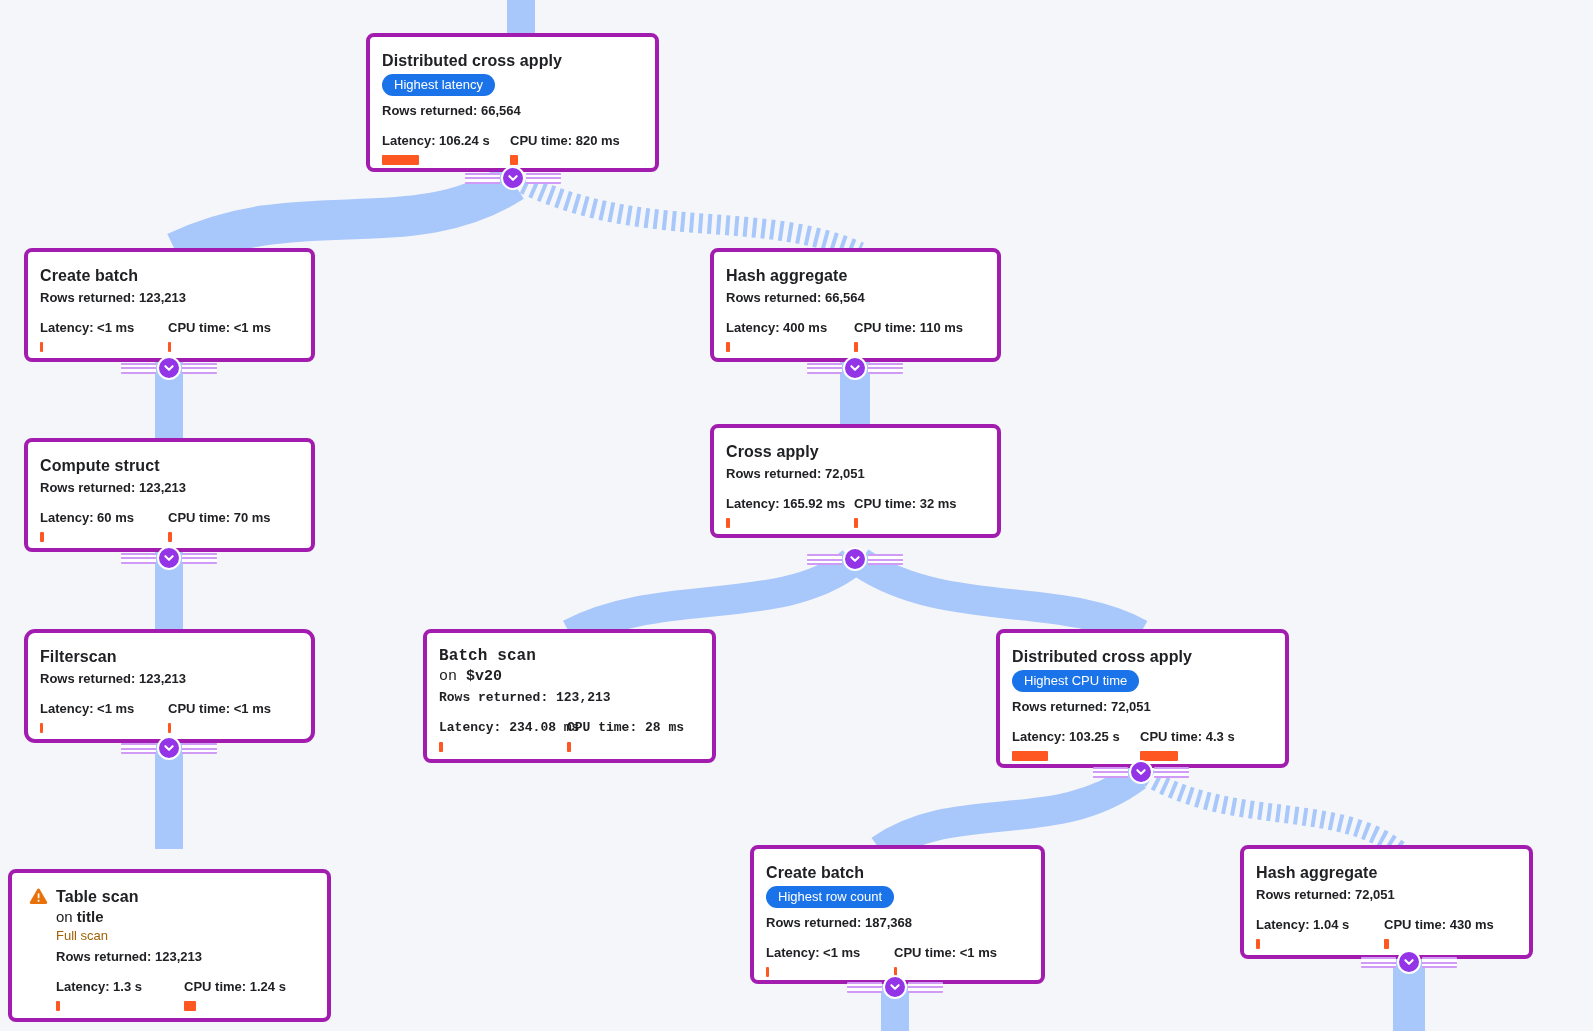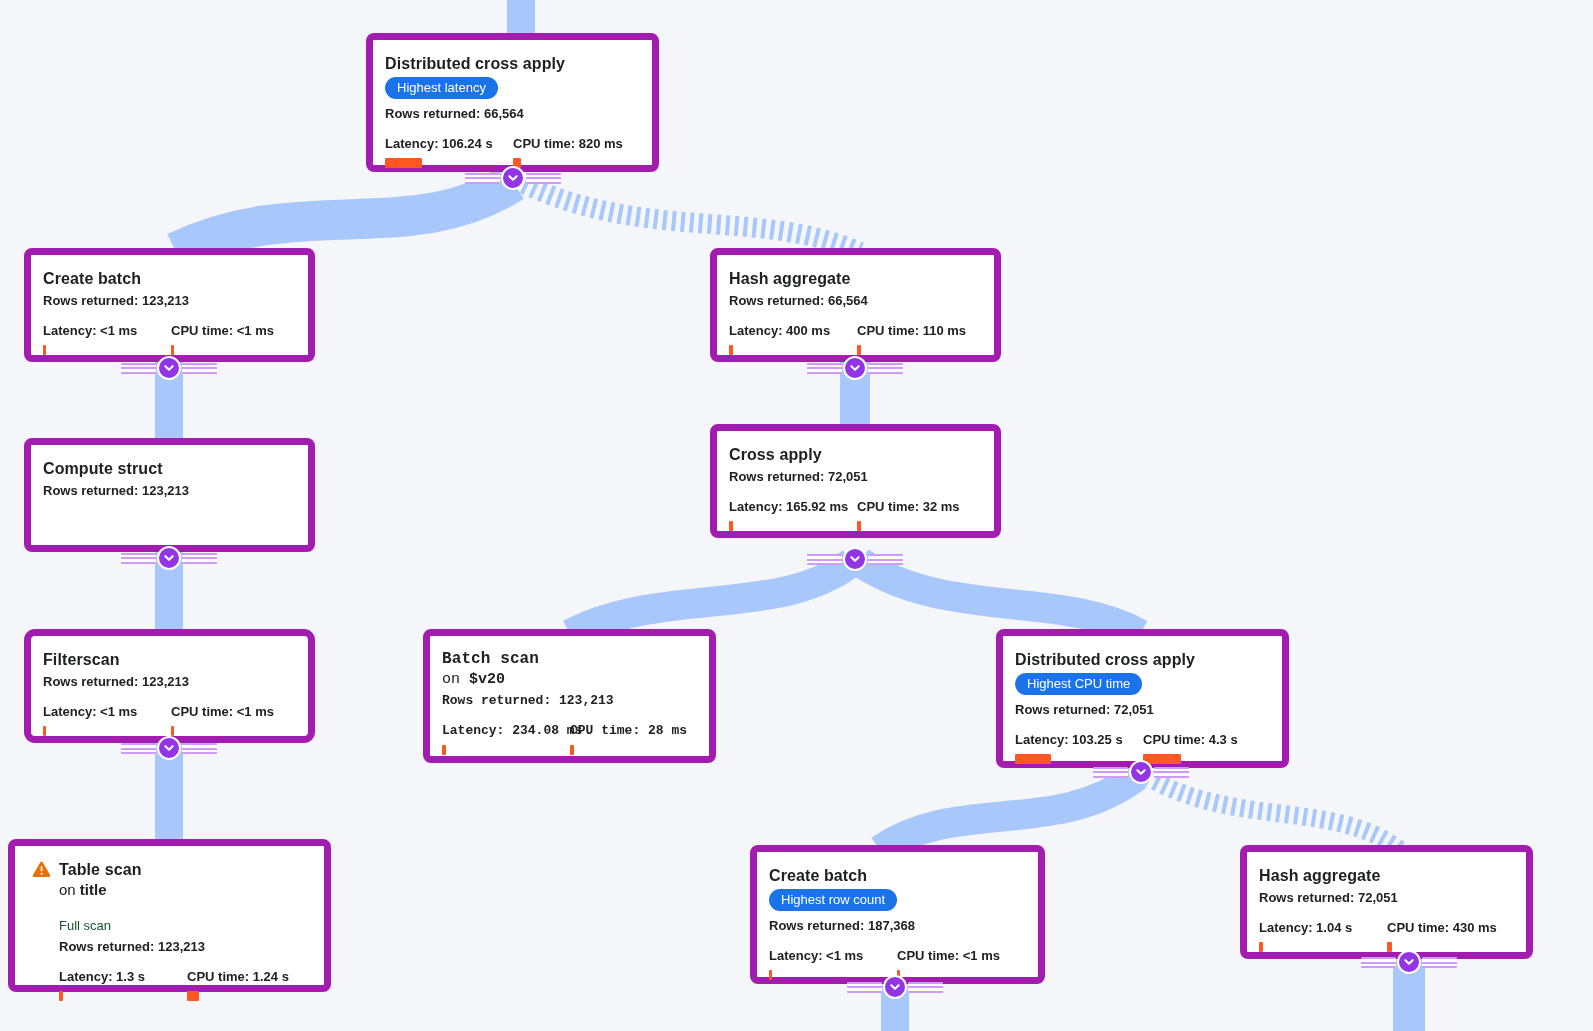--- a/index.html
+++ b/index.html
@@ -1,29 +1,29 @@
 <!DOCTYPE html>
 <html><head>
 <meta charset="utf-8">
 <style>
   html,body{margin:0;padding:0;}
   body{background:#f5f6fa;font-family:"Liberation Sans",sans-serif;color:#202124;}
   #canvas{position:relative;width:1593px;height:1031px;overflow:hidden;background:#f5f6fa;}
   svg.edges{position:absolute;left:0;top:0;pointer-events:none;}
 
-  .node{position:absolute;background:#ffffff;border:7px solid #a21caf;border-radius:8px;
+  .node{position:absolute;background:#ffffff;border:4px solid #a21caf;border-radius:8px;
         box-sizing:border-box;padding:13px 14px 0 12px;z-index:2;}
   .node.indent{padding-left:44px;}
   .warn-icon{position:absolute;left:17px;top:15px;width:19px;height:17px;}
   .title{font-size:16px;font-weight:700;line-height:21px;letter-spacing:.1px;white-space:nowrap;}
   .badge{display:inline-block;background:#1a73e8;color:#fff;font-size:13px;line-height:16px;
          padding:3px 12px;border-radius:12px;margin:3px 0 3px;white-space:nowrap;}
   .online{font-size:15px;line-height:18px;margin-top:1px;}
   .online .onval{font-weight:700;}
-  .subtitle{font-size:13px;line-height:18px;color:#14532d;margin-top:18px;}
+  .subtitle{font-size:13px;line-height:18px;color:#a16207;margin-top:1px;}
   .rows{font-size:13px;font-weight:700;line-height:18px;margin-top:3px;white-space:nowrap;}
   .metrics{display:flex;margin-top:13px;}
   .metric{width:128px;}
   .metric:last-child{width:auto;}
   .mlabel{font-size:13px;font-weight:700;line-height:16px;white-space:nowrap;}
   .mbar{height:10px;background:#ff5722;margin-top:6px;border-radius:1px;}
 
   .connector{position:absolute;width:96px;height:22px;transform:translate(-50%,-50%);
              display:flex;align-items:center;z-index:3;cursor:pointer;}
   .cbar{flex:1;height:11px;border-radius:1px;background:linear-gradient(to bottom,
@@ -99,20 +99,30 @@
         <div class="mlabel">CPU time: 110 ms</div>
         <div class="mbar" style="width: 4px;"></div>
       </div>
     </div>
   </div>
     <div class="node" style="left: 24px; top: 438px; width: 291px; height: 114px;">
 
     <div class="title">Compute struct</div>
 
     <div class="rows">Rows returned: 123,213</div>
+    <div class="metrics">
+      <div class="metric">
+        <div class="mlabel">Latency: 60 ms</div>
+        <div class="mbar" style="width: 4px;"></div>
+      </div>
+      <div class="metric">
+        <div class="mlabel">CPU time: 70 ms</div>
+        <div class="mbar" style="width: 4px;"></div>
+      </div>
+    </div>
   </div>
     <div class="node" style="left: 710px; top: 424px; width: 291px; height: 114px;">
 
     <div class="title">Cross apply</div>
 
     <div class="rows">Rows returned: 72,051</div>
     <div class="metrics">
       <div class="metric">
         <div class="mlabel">Latency: 165.92 ms</div>
         <div class="mbar" style="width: 4px;"></div>
@@ -167,21 +177,21 @@
       <div class="metric">
         <div class="mlabel">Latency: 103.25 s</div>
         <div class="mbar" style="width: 36px;"></div>
       </div>
       <div class="metric">
         <div class="mlabel">CPU time: 4.3 s</div>
         <div class="mbar" style="width: 38px;"></div>
       </div>
     </div>
   </div>
-    <div class="node indent" style="left: 8px; top: 839px; width: 323px; height: 153px;">
+    <div class="node indent" style="left: 8px; top: 869px; width: 323px; height: 153px;">
     <span class="warn-icon">
       <svg viewBox="0 0 24 22" width="19" height="17">
         <path d="M10.6 1.4 L0.9 18.2 a1.6 1.6 0 0 0 1.4 2.4 h19.4 a1.6 1.6 0 0 0 1.4 -2.4 L13.4 1.4 a1.6 1.6 0 0 0 -2.8 0 Z" fill="#e8710a"></path>
         <rect x="11" y="7" width="2.2" height="6.2" fill="#ffffff"></rect>
         <rect x="11" y="15.3" width="2.2" height="2.4" fill="#ffffff"></rect>
       </svg>
     </span>
     <div class="title">Table scan</div>
 
     <div class="online"><span class="onpre">on</span> <span class="onval">title</span></div>

